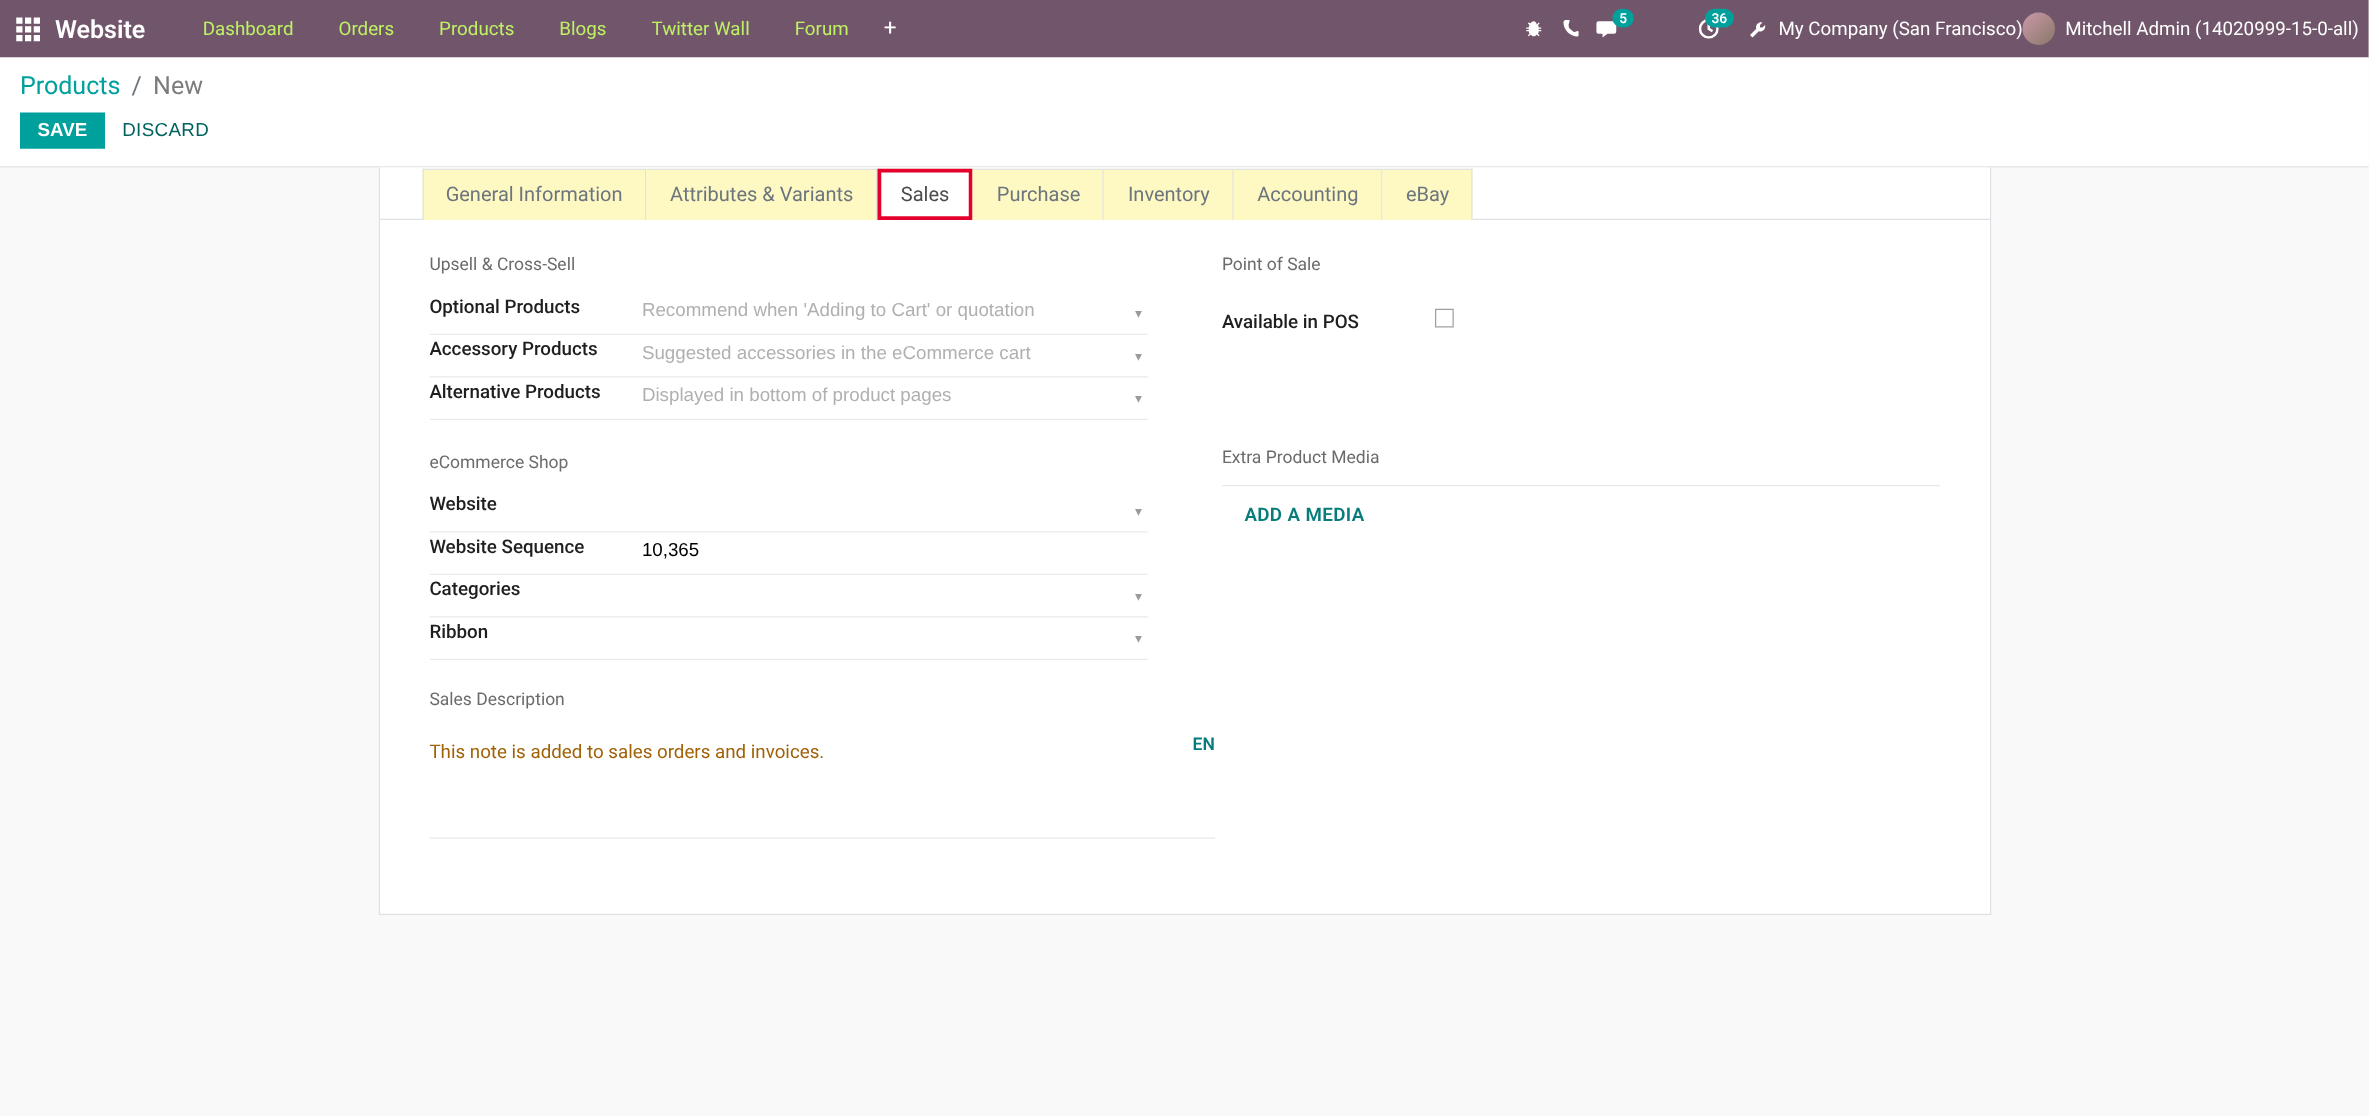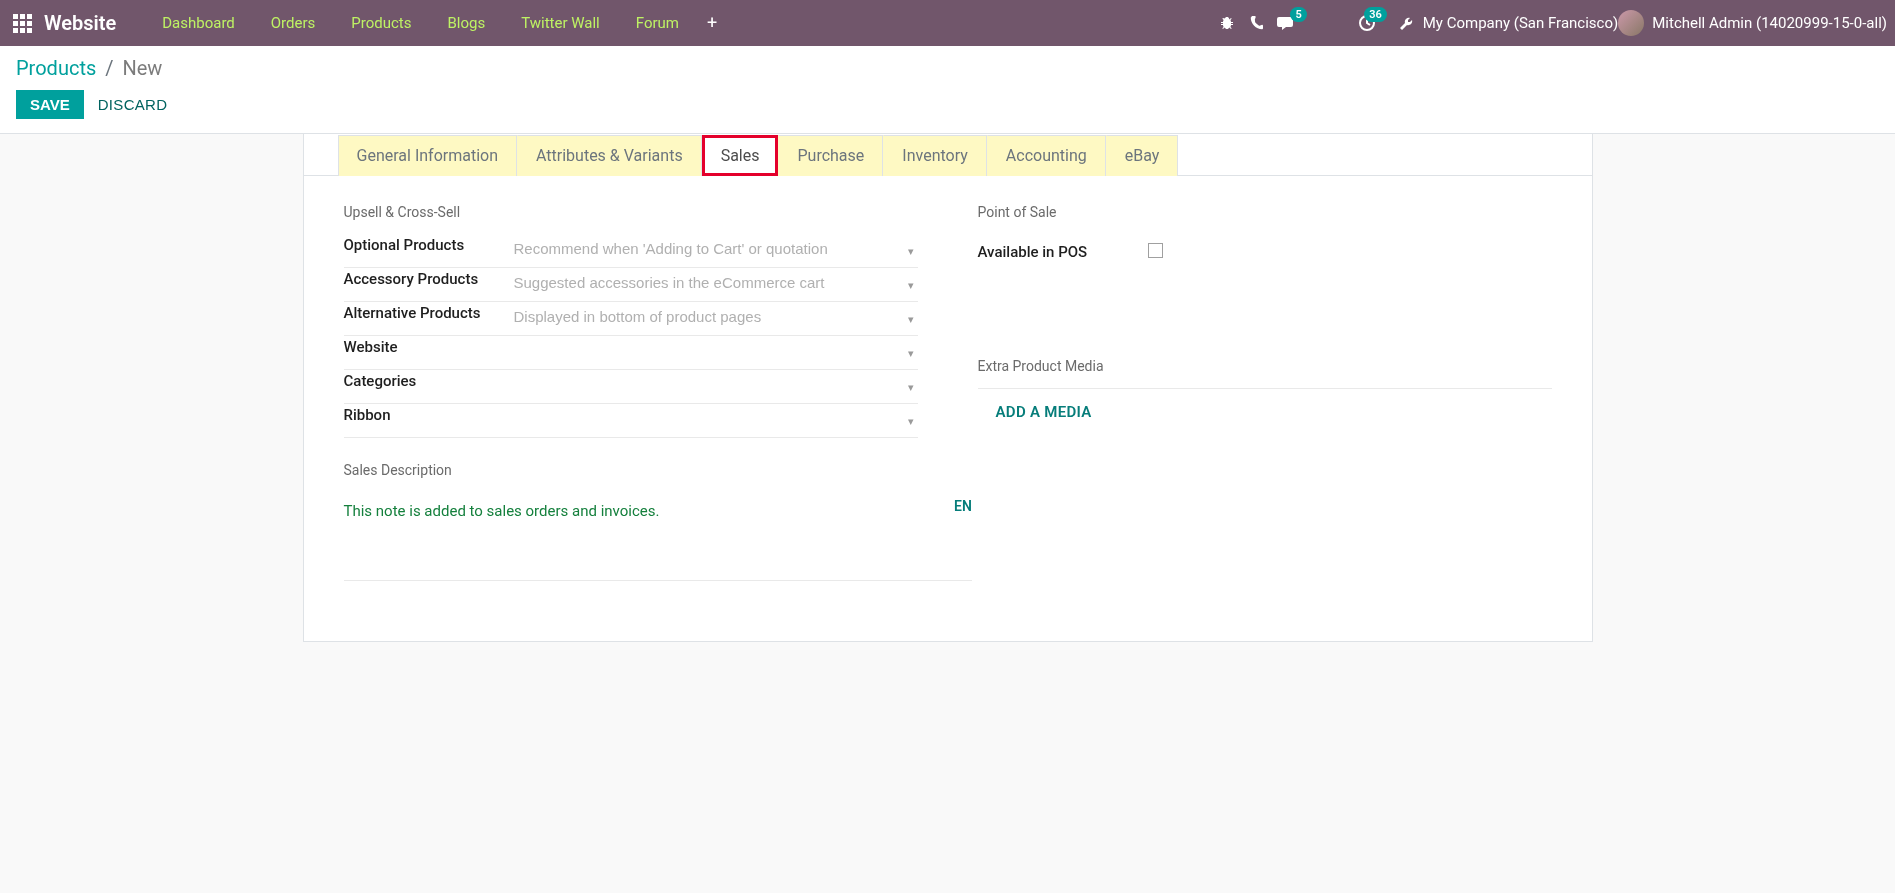--- a/index.html
+++ b/index.html
@@ -51,21 +51,21 @@
   .field-control { flex:1; position:relative; }
   .field-control input[type=text] { width:100%; border:none; outline:none; font-size:15px; padding:4px 22px 4px 2px; background:transparent; }
   .field-control input::placeholder { color:#b0b0b0; }
   .dd-caret { position:absolute; right:4px; top:50%; transform:translateY(-50%); color:#9a9a9a; pointer-events:none; font-size:11px; }
   .checkbox { width:15px; height:15px; border:1px solid #a0a0a0; background:#fff; display:inline-block; }
   
   .media-btn { color:#067d7a; font-weight:600; font-size:15px; letter-spacing:0.3px; cursor:pointer; padding:6px 0; display:inline-block; margin-left:18px; }
   
   .desc-block { padding: 24px 40px 0; width: 55%; }
   .desc-area { border-bottom:1px solid #e9e9e9; padding:10px 0 60px; position:relative; margin-top:6px; }
-  .desc-area .ph { color:#15803d; font-size:15px; }
+  .desc-area .ph { color:#a16207; font-size:15px; }
   .lang-tag { position:absolute; right:0; top:6px; color:#067d7a; font-weight:600; font-size:14px; }
   
   svg { display:block; }
 </style>
 </head>
 <body>
 
 <div class="topnav">
   <div class="apps-icon">
     <div class="apps-grid">
@@ -173,47 +173,54 @@
           </div>
         </div>
         <div class="field-row">
           <div class="field-label">Alternative Products</div>
           <div class="field-control">
             <input type="text" placeholder="Displayed in bottom of product pages" style="">
             <span class="dd-caret">▾</span>
           </div>
         </div>
 
+        <div class="section-title" style="margin-top:26px;">eCommerce Shop</div>
 
         <div class="field-row">
           <div class="field-label">Website</div>
           <div class="field-control">
             <input type="text" style="">
             <span class="dd-caret">▾</span>
+          </div>
+        </div>
+        <div class="field-row">
+          <div class="field-label">Website Sequence</div>
+          <div class="field-control">
+            <input type="text" value="10,365" style="">
           </div>
         </div>
         <div class="field-row">
           <div class="field-label">Categories</div>
           <div class="field-control">
             <input type="text" style="">
             <span class="dd-caret">▾</span>
           </div>
         </div>
         <div class="field-row">
           <div class="field-label">Ribbon</div>
           <div class="field-control">
             <input type="text" style="">
             <span class="dd-caret">▾</span>
           </div>
         </div>
       </div>
 
       <div class="col">
         <div class="section-title">Point of Sale</div>
-        <div class="field-row noborder" style="align-items:center; padding-top:4px;">
+        <div class="field-row noborder" style="align-items:flex-end; padding-top:4px;">
           <div class="field-label" style="width:170px;">Available in POS</div>
           <div class="field-control">
             <span class="checkbox"></span>
           </div>
         </div>
 
         <div class="section-title" style="margin-top:90px;">Extra Product Media</div>
         <div style="border-top:1px solid #e9e9e9; padding-top:8px;">
           <span class="media-btn">ADD A MEDIA</span>
         </div>

